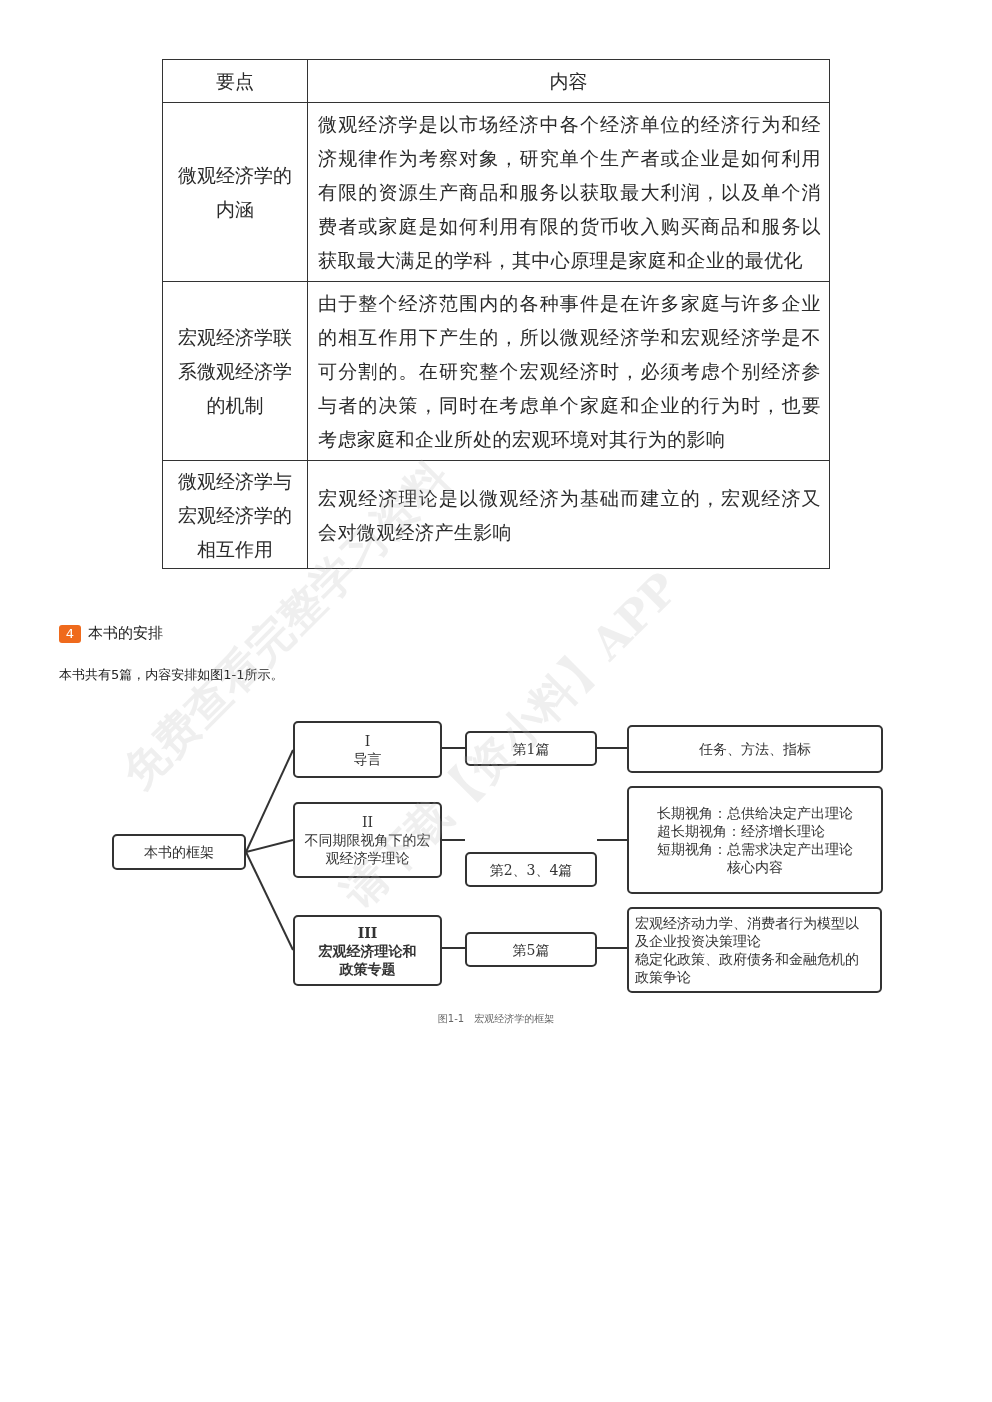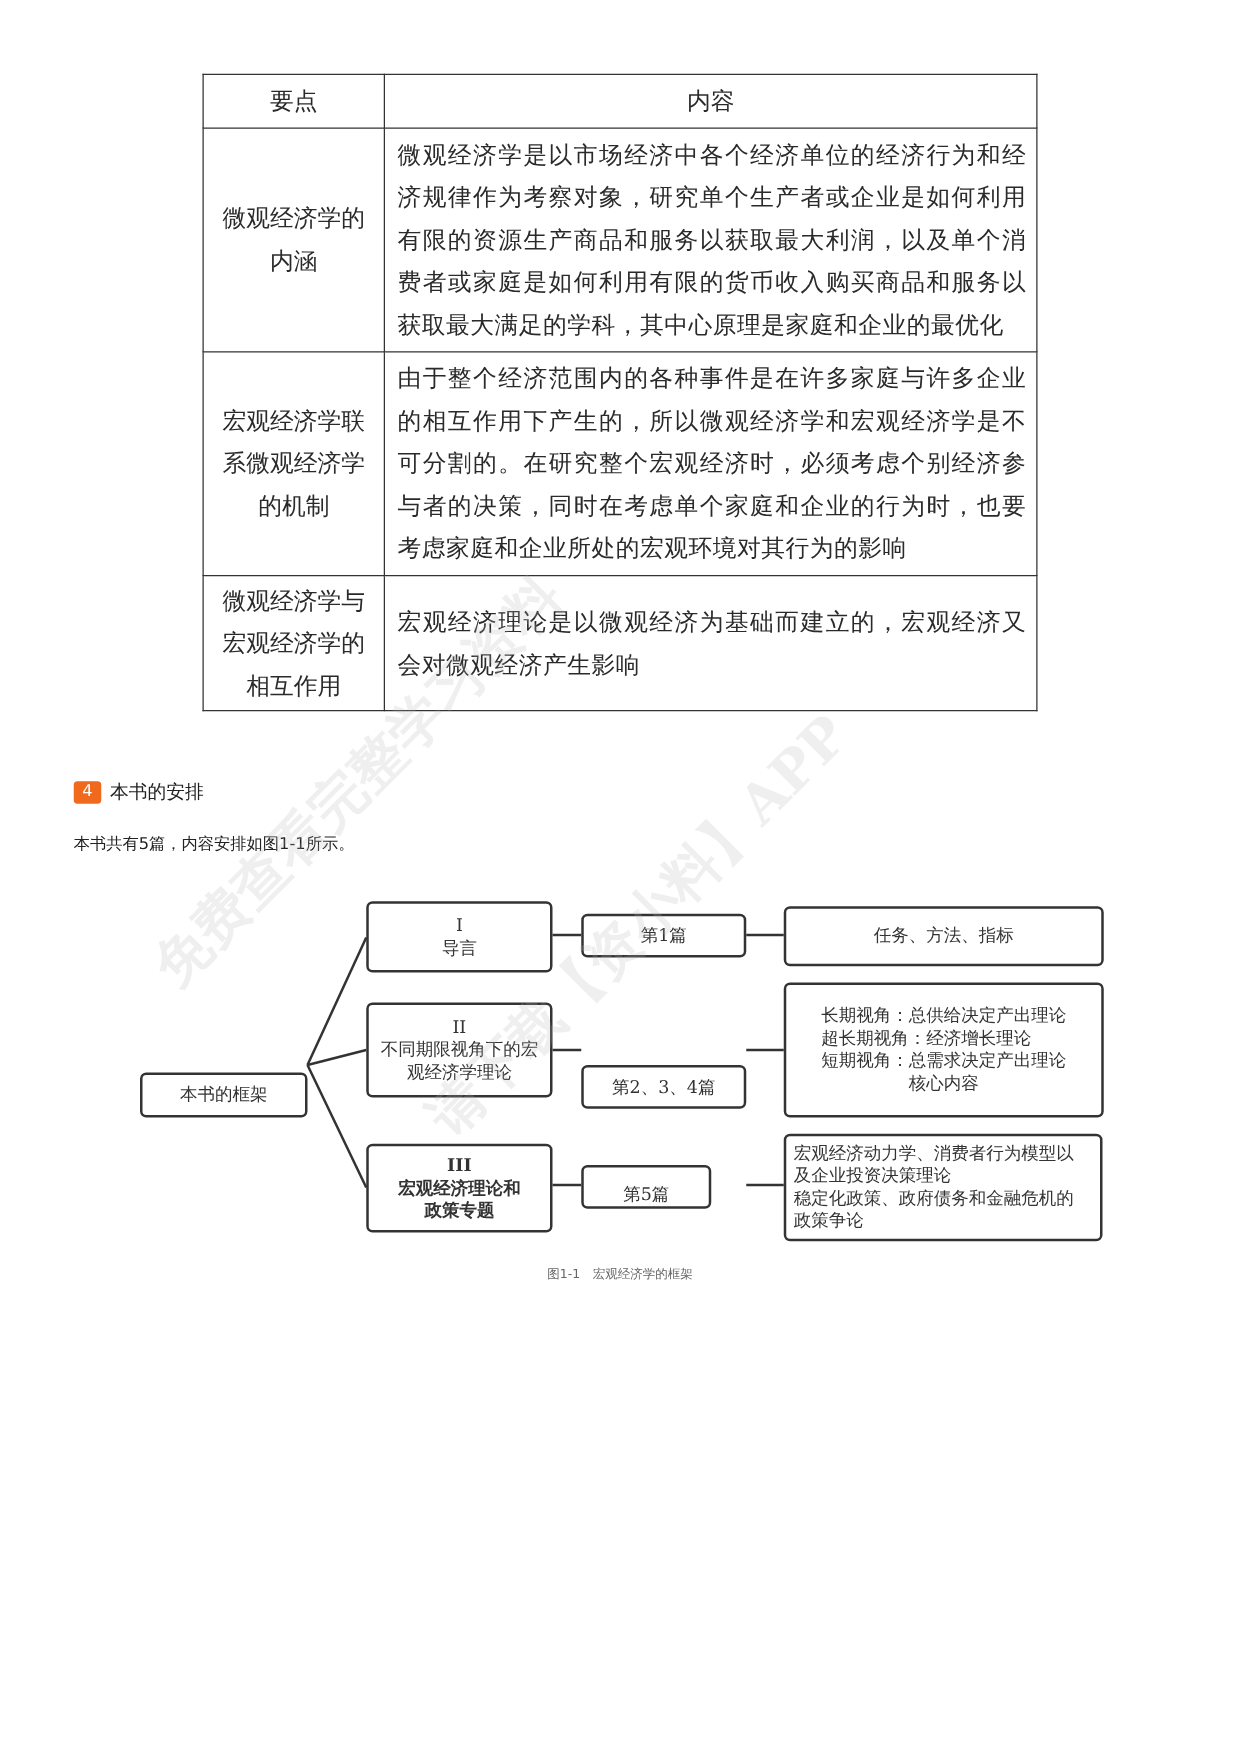--- a/index.html
+++ b/index.html
@@ -86,21 +86,21 @@
         <line x1="246" y1="852" x2="293" y2="950"></line>
         <line x1="442" y1="748" x2="465" y2="748"></line>
         <line x1="597" y1="748" x2="627" y2="748"></line>
         <line x1="442" y1="840" x2="465" y2="840"></line>
         <line x1="597" y1="840" x2="627" y2="840"></line>
         <line x1="442" y1="948" x2="465" y2="948"></line>
         <line x1="597" y1="948" x2="627" y2="948"></line>
       </g>
     </svg>
 
-    <div class="node" style="left:112px;top:834px;width:134px;height:36px;margin-top:24px;">
+    <div class="node" style="left:112px;top:834px;width:134px;height:36px;">
       <span class="ln">本书的框架</span>
     </div>
 
     <div class="node" style="left:293px;top:721px;width:149px;height:57px;">
       <span class="ln">I</span>
       <span class="ln">导言</span>
     </div>
     <div class="node" style="left:465px;top:731px;width:132px;height:35px;">
       <span class="ln">第1篇</span>
     </div>
@@ -123,21 +123,21 @@
         <span class="ln">短期视角：总需求决定产出理论</span>
         <span class="ln" style="align-self:center;">核心内容</span>
       </div>
     </div>
 
     <div class="node" style="left:293px;top:915px;width:149px;height:71px;font-weight:bold;">
       <span class="ln">III</span>
       <span class="ln">宏观经济理论和</span>
       <span class="ln">政策专题</span>
     </div>
-    <div class="node" style="left:465px;top:932px;width:104px;height:35px;justify-content:flex-end;">
+    <div class="node" style="left:465px;top:932px;width:132px;height:35px;">
       <span class="ln">第5篇</span>
     </div>
     <div class="node left" style="left:627px;top:907px;width:255px;height:86px;">
       <span class="ln">宏观经济动力学、消费者行为模型以</span>
       <span class="ln">及企业投资决策理论</span>
       <span class="ln">稳定化政策、政府债务和金融危机的</span>
       <span class="ln">政策争论</span>
     </div>
 
     <div class="caption">图1-1　宏观经济学的框架</div>

